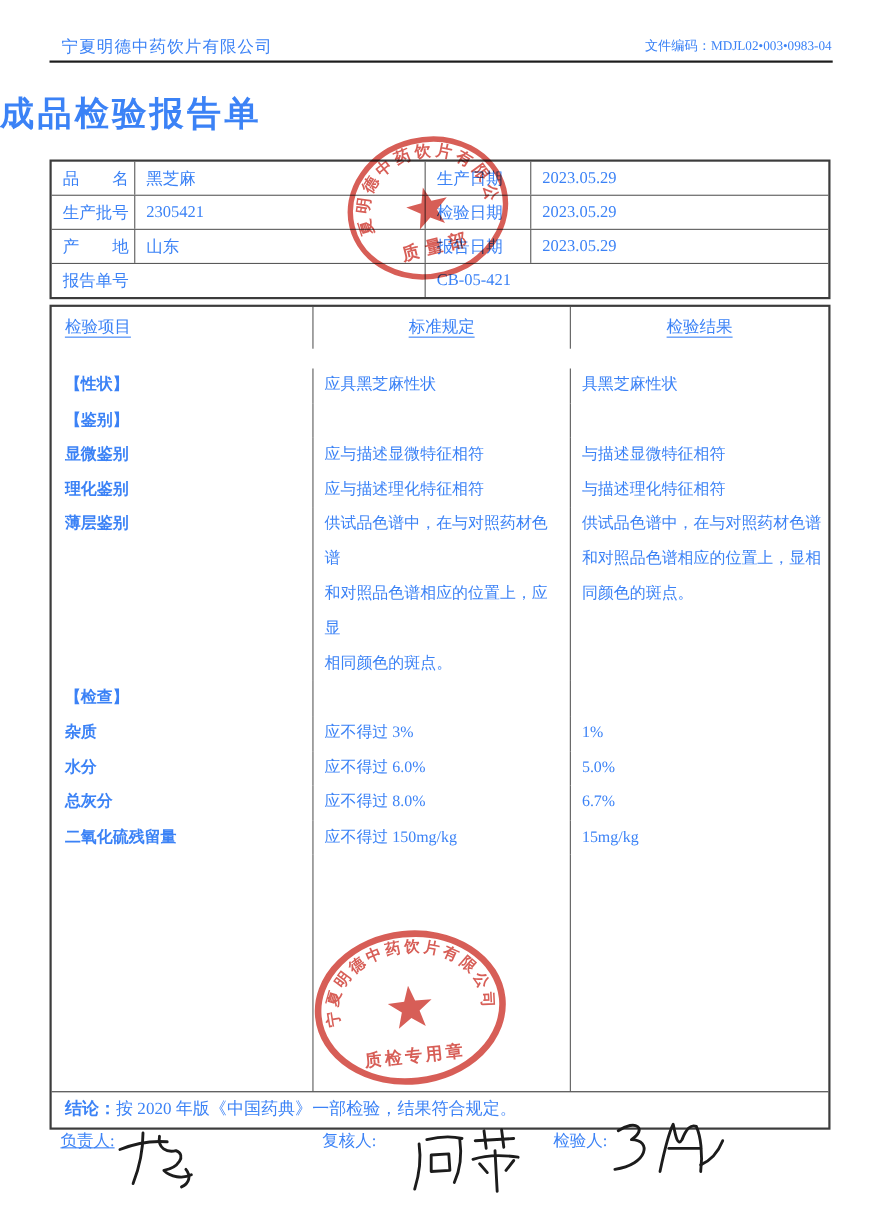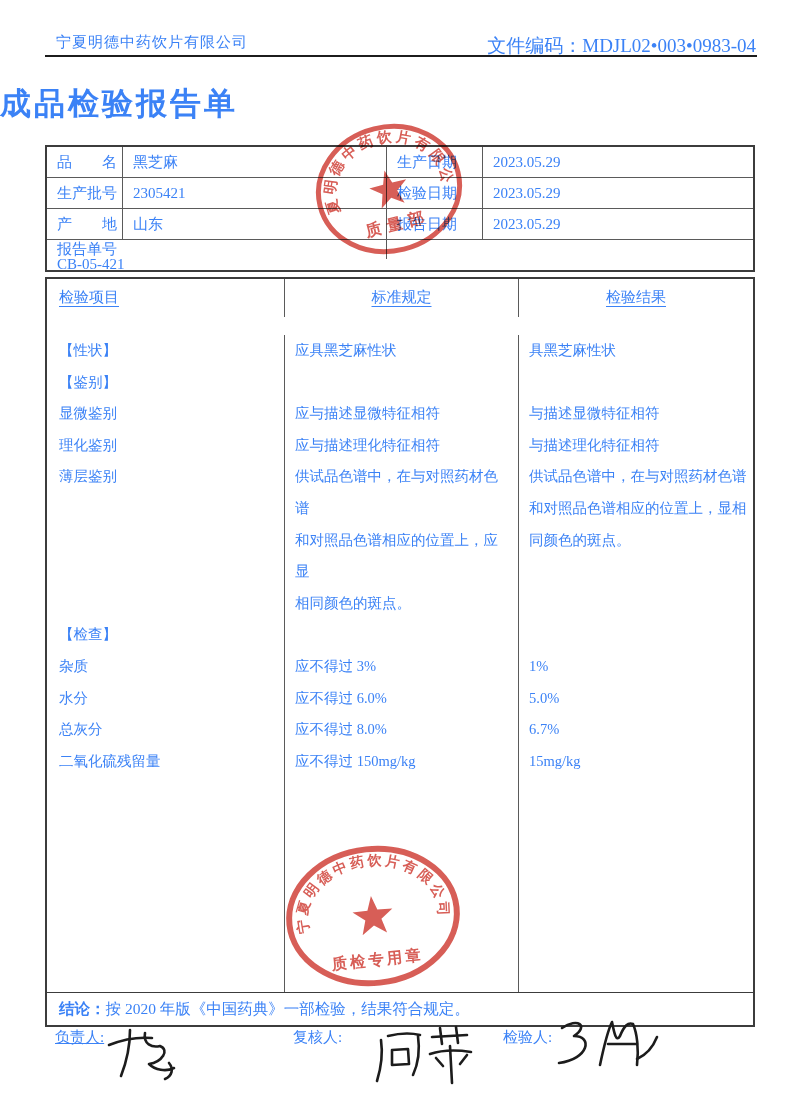--- a/index.html
+++ b/index.html
@@ -2,48 +2,48 @@
 <html><head>
 <meta charset="utf-8">
 <style>
   html,body{margin:0;padding:0;background:#ffffff;}
   #page{
     position:relative;width:800px;height:1097px;background:#ffffff;overflow:hidden;
     font-family:"Liberation Serif","DejaVu Serif",serif;color:#3b82f6;
   }
   
   .hdr-company{position:absolute;left:56px;top:33px;font-size:15px;letter-spacing:1px;}
-  .hdr-code{position:absolute;right:44px;top:33px;font-size:19px;}
+  .hdr-code{position:absolute;right:44px;top:33px;font-size:12px;}
   .hdr-rule{position:absolute;left:45px;top:55px;width:712px;height:2px;background:#1c1c1c;}
   
   .title{position:absolute;left:0;top:83px;width:100%;text-align:left;
          font-size:31px;font-weight:700;letter-spacing:3px;}
   
   .info-table{position:absolute;left:45px;top:145px;width:710px;height:127px;
               border:2px solid #3c3c3c;box-sizing:border-box;display:flex;flex-direction:column;}
   .info-row{flex:1;display:flex;border-bottom:1px solid #5a5a5a;min-height:0;}
-  .info-row:last-child{border-bottom:none;flex-direction:column;}
+  .info-row:last-child{border-bottom:none;}
   .icell{display:flex;align-items:center;box-sizing:border-box;font-size:15px;
          padding-left:10px;overflow:hidden;white-space:nowrap;}
   .ic-a{width:76px;border-right:1px solid #5a5a5a;}
   .ic-b{width:264px;border-right:1px solid #5a5a5a;}
   .ic-c{width:96px;border-right:1px solid #5a5a5a;}
   .ic-d{flex:1;}
   .ic-ab{width:340px;border-right:1px solid #5a5a5a;}
   
   .insp-table{position:absolute;left:45px;top:277px;width:710px;height:750px;
               border:2px solid #3c3c3c;box-sizing:border-box;display:flex;flex-direction:column;justify-content:flex-end;}
   .insp-head{display:flex;height:38px;flex:0 0 auto;}
   .hcell{font-size:15px;box-sizing:border-box;padding-top:9px;}
   .hcell span{text-decoration:underline;text-underline-offset:4px;}
   .insp-body{flex:1;display:flex;flex-direction:column;}
   .irow{display:flex;flex:0 0 auto;}
   .irow.fill{flex:1;}
   .ccell{font-size:14.5px;line-height:31.6px;box-sizing:border-box;white-space:pre-line;}
-  .cc1{width:238px;border-right:1px solid #5a5a5a;padding-left:12px;}
+  .cc1{width:238px;border-right:1px solid #5a5a5a;padding-left:12px;font-weight:bold;}
   .cc2{width:234px;border-right:1px solid #5a5a5a;padding-left:10px;padding-right:6px;}
   .cc3{flex:1;padding-left:10px;padding-right:6px;}
   .hc1{width:238px;border-right:1px solid #5a5a5a;padding-left:12px;}
   .hc2{width:234px;border-right:1px solid #5a5a5a;text-align:center;}
   .hc3{flex:1;text-align:center;}
   .first-gap{margin-top:18px;}
   
   .concl{flex:0 0 auto;border-top:1px solid #3c3c3c;height:32px;line-height:31px;
          padding-left:12px;font-size:15.5px;}
   .concl b{font-weight:700;}

